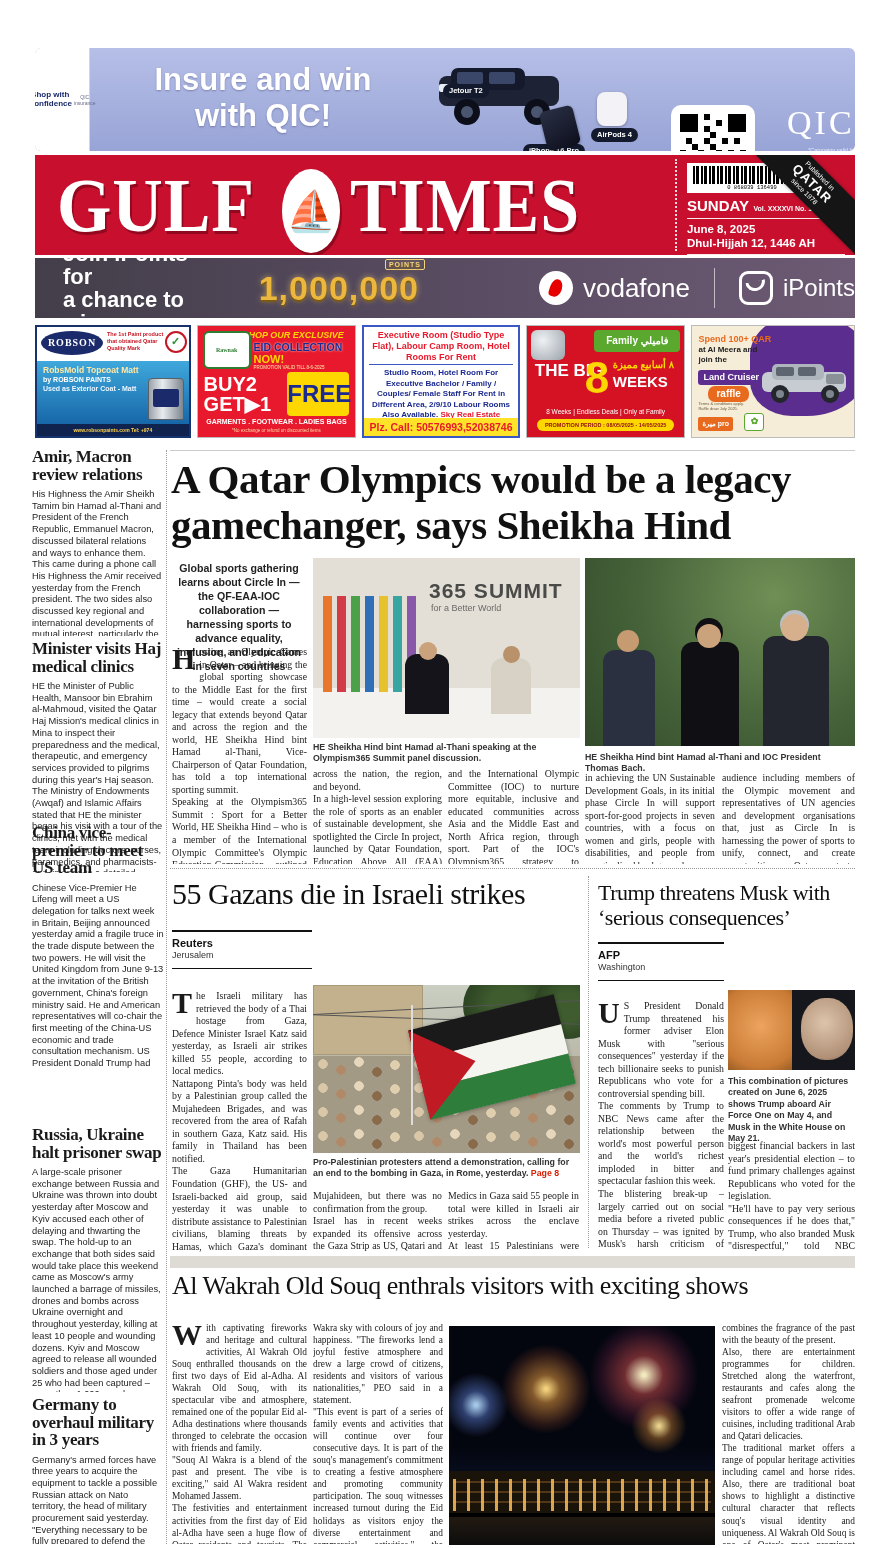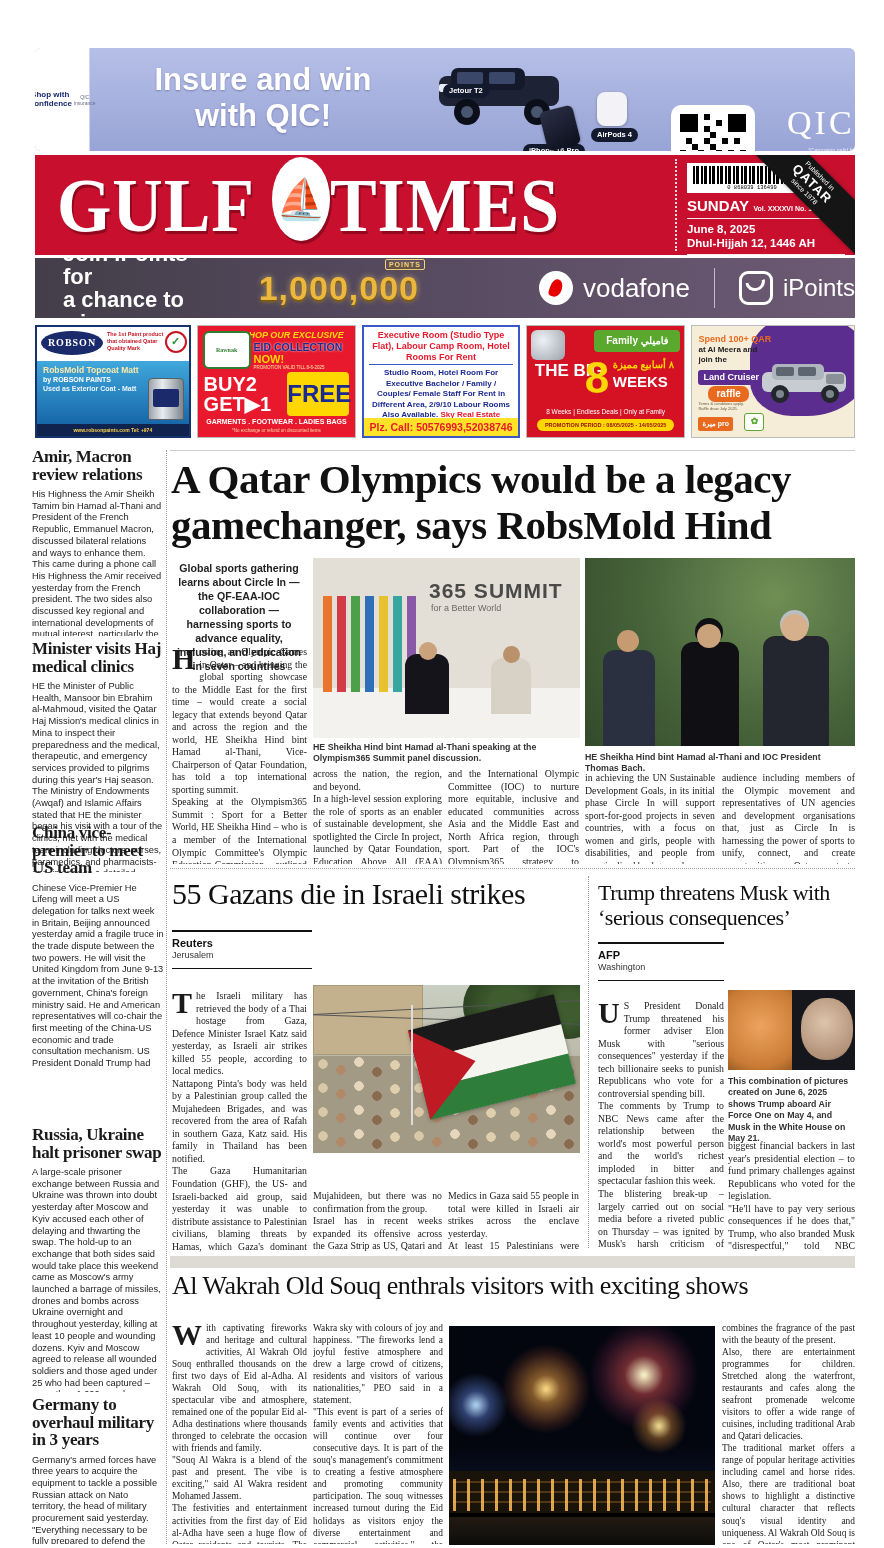--- a/index.html
+++ b/index.html
@@ -23,21 +23,21 @@
         border-radius:6px;transform:rotate(-14deg);box-shadow:0 1px 3px rgba(0,0,0,.4);}
   .qic-pods{position:absolute;left:562px;top:44px;width:30px;height:34px;background:#f2f2f7;border-radius:8px;box-shadow:0 1px 3px rgba(0,0,0,.3);}
   .qic-qr{position:absolute;left:636px;top:57px;width:84px;height:84px;background:#fff;border-radius:10px;
         display:flex;align-items:center;justify-content:center;}
   .qic-logo{position:absolute;left:752px;top:58px;font:400 34px/1 "Liberation Serif",serif;color:#fff;letter-spacing:3px;}
   .qic-fine{position:absolute;left:700px;top:104px;width:150px;text-align:right;
         font:400 5.5px/1.5 "Liberation Sans",sans-serif;color:#e7e9f8;}
 
   
   .mast{left:35px;top:155px;width:820px;height:100px;background:#c8102e;overflow:hidden;}
-  .mast-title{position:absolute;left:22px;top:2px;display:flex;align-items:flex-start;}
+  .mast-title{position:absolute;left:22px;top:2px;display:flex;align-items:flex-end;gap:10px;}
   .mast-word{font:700 76px/96px "Liberation Serif",serif;color:#fff;display:inline-block;
         transform:scaleX(.92);transform-origin:left;letter-spacing:1px;text-shadow:2px 3px 0 rgba(80,0,10,.45);}
   .dhow{width:58px;height:84px;background:#fff;border-radius:50%;display:flex;align-items:center;justify-content:center;
         font-size:40px;color:#000;box-shadow:2px 3px 0 rgba(80,0,10,.45);}
   .mast-info{position:absolute;left:652px;top:8px;width:158px;color:#fff;font-family:"Liberation Sans",sans-serif;}
   .mast-divider{position:absolute;left:640px;top:4px;height:92px;border-left:2px dotted rgba(255,255,255,.85);}
   .barcode{width:118px;height:26px;background:#fff;padding:3px 6px 1px 6px;}
   .bars{height:18px;background:repeating-linear-gradient(90deg,#000 0 2px,#fff 2px 3px,#000 3px 6px,#fff 6px 8px);}
   .bdigits{font:400 5.5px/1.3 "Liberation Mono",monospace;color:#000;text-align:center;}
   .mday{font:700 15px/1.2 "Liberation Sans",sans-serif;}
@@ -376,21 +376,21 @@
     <div class="sideb"><span>A large-scale prisoner exchange between Russia and Ukraine was thrown into doubt yesterday after Moscow and Kyiv accused each other of delaying and thwarting the swap. The hold-up to an exchange that both sides said would take place this weekend came as Moscow's army launched a barrage of missiles, drones and bombs across Ukraine overnight and throughout yesterday, killing at least 10 people and wounding dozens. Kyiv and Moscow agreed to release all wounded soldiers and those aged under 25 who had been captured – more than 1,000 people on each side. </span></div>
   </div>
   <div class="abs sart" style="top:1396px;height:148px;">
     <h2 class="sideh">Germany to overhaul military in 3 years</h2>
     <div class="sideb"><span>Germany's armed forces have three years to acquire the equipment to tackle a possible Russian attack on Nato territory, the head of military procurement said yesterday. "Everything necessary to be fully prepared to defend the country must be acquired by 2028," a senior official said. Another official warned that Russia could be in a position to "launch a large-scale attack against Nato territory" as early as 2029. He said there was a Russian build-up of ammunition and tanks for a possible attack on Nato's Baltic members. </span></div>
   </div>
 
   <div class="abs vsep" style="left:166px;top:450px;height:1094px;"></div>
 
   <div class="abs" style="left:170px;top:450px;width:685px;border-top:1px solid #ccc;"></div>
-  <h1 class="abs bigh" style="left:171px;top:456px;width:684px;font-size:41px;line-height:1.13;">A Qatar Olympics would be a legacy gamechanger, says RobsMold Hind</h1>
+  <h1 class="abs bigh" style="left:171px;top:456px;width:684px;font-size:41px;line-height:1.13;">A Qatar Olympics would be a legacy gamechanger, says Sheikha Hind</h1>
 
   <div class="abs stand" style="left:172px;top:562px;width:134px;white-space:pre-line;">Global sports gathering learns about Circle In — the QF-EAA-IOC collaboration — harnessing sports to advance equality, inclusion, and education in seven countries</div>
 
   <div class="photo p-summit" style="left:313px;top:558px;width:267px;height:180px;">
     <div class="sum-stripes">
       <i style="background:#e8762c;"></i>
         <i style="background:#d23b48;"></i>
         <i style="background:#4da04a;"></i>
       <i style="background:#2f6fb7;"></i>
         <i style="background:#e6c32e;"></i>
@@ -445,20 +445,23 @@
     <div class="wire" style="left:0;top:34px;width:267px;transform:rotate(2deg);"></div>
     <div class="crowd"></div>
     <div class="pflag" style="left:104px;top:26px;">
       <div class="s1"></div>
         <div class="s2"></div>
         <div class="s3"></div>
         <div class="tri"></div>
     </div>
     <div class="wire" style="left:98px;top:20px;width:2px;height:120px;background:#ddd;"></div>
   </div>
+  <div class="cap" style="left:313px;top:1157px;width:267px;">
+    <span>Pro-Palestinian protesters attend a demonstration, calling for an end to the bombing in Gaza, in Rome, yesterday. </span><span class="pg">Page 8</span>
+  </div>
   <p class="bcol" style="left:313px;top:1190px;width:129px;height:64px;margin:0;">Mujahideen, but there was no confirmation from the group.
 Israel has in recent weeks expanded its offensive across the Gaza Strip as US, Qatari and Egyptian-led efforts to secure another ceasefire have faltered.</p>
   <p class="bcol" style="left:448px;top:1190px;width:131px;height:64px;margin:0;">Medics in Gaza said 55 people in total were killed in Israeli air strikes across the enclave yesterday.
 At least 15 Palestinians were killed and 50 wounded by air-strikes in the Gaza City district of Sabra in the northern Gaza Strip.</p>
 
   <div class="abs vsep" style="left:588px;top:876px;height:372px;"></div>
 
   <h1 class="abs bigh" style="left:598px;top:880px;width:258px;font-size:22px;line-height:1.15;font-weight:400;">
     <span>Trump threatens Musk with</span><br>
     <span>‘serious consequences’</span>

